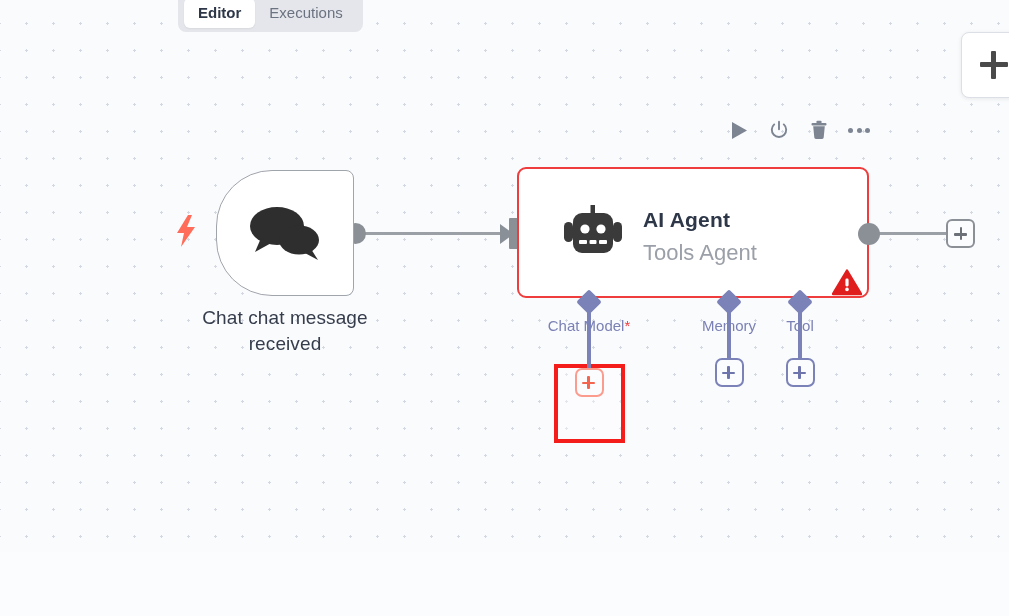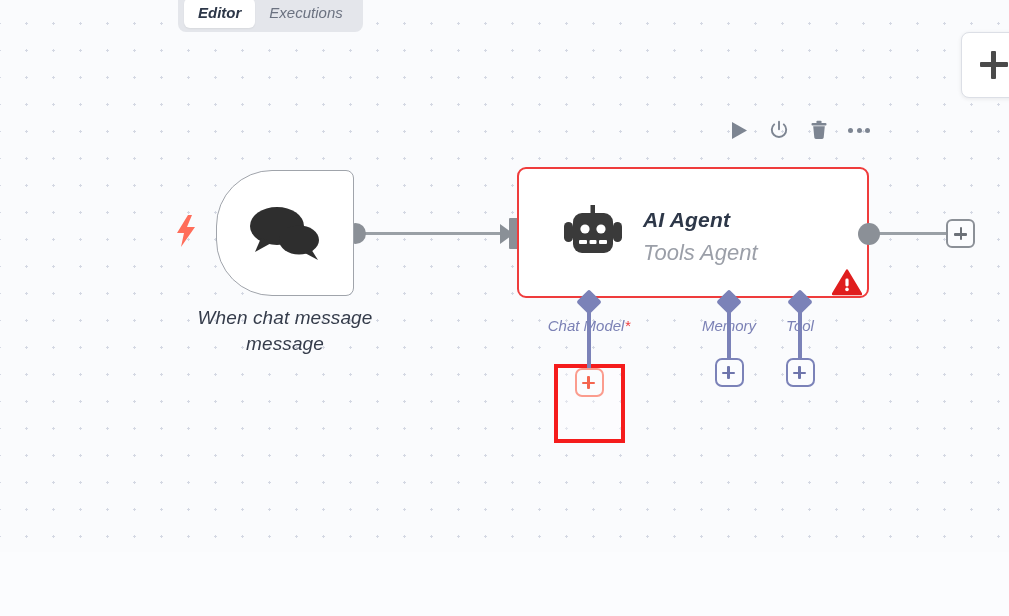--- a/index.html
+++ b/index.html
@@ -12,21 +12,20 @@
     overflow: hidden;
     font-family: "Liberation Sans", sans-serif;
     background: #fbfcfe;
   }
 
   #app {
     position: relative;
     width: 1009px;
     height: 552px;
     overflow: hidden;
-    font-style: italic;
   }
 
   
   .canvas {
     position: absolute;
     left: 0; top: 0;
     width: 1009px;
     height: 616px;
     background-color: #fafbfd;
     background-image:
@@ -411,21 +410,21 @@
   </div>
 
   <div class="trigger-node">
     <svg width="76" height="58" viewBox="0 0 76 58">
       <ellipse cx="30" cy="22" rx="27" ry="19" fill="#2e2e2e"></ellipse>
       <polygon points="14,34 8,48 26,38" fill="#2e2e2e"></polygon>
       <ellipse cx="52" cy="36" rx="20" ry="14.5" fill="#2e2e2e"></ellipse>
       <polygon points="64,45 71,56 56,48" fill="#2e2e2e"></polygon>
     </svg>
   </div>
-  <div class="trigger-label">When chat message message</div>
+  <div class="trigger-label">Chat chat message received</div>
 
   <div class="out-dot-trigger"></div>
   <div class="conn-line"></div>
   <div class="conn-arrow"></div>
   <div class="in-block-agent"></div>
 
   <div class="agent-node">
     <svg class="agent-icon" width="62" height="56" viewBox="0 0 62 56">
       <rect x="28.5" y="0" width="4.5" height="10" fill="#3a3a3a"></rect>
       <rect x="2" y="17" width="9" height="20" rx="4.5" fill="#3a3a3a"></rect>

